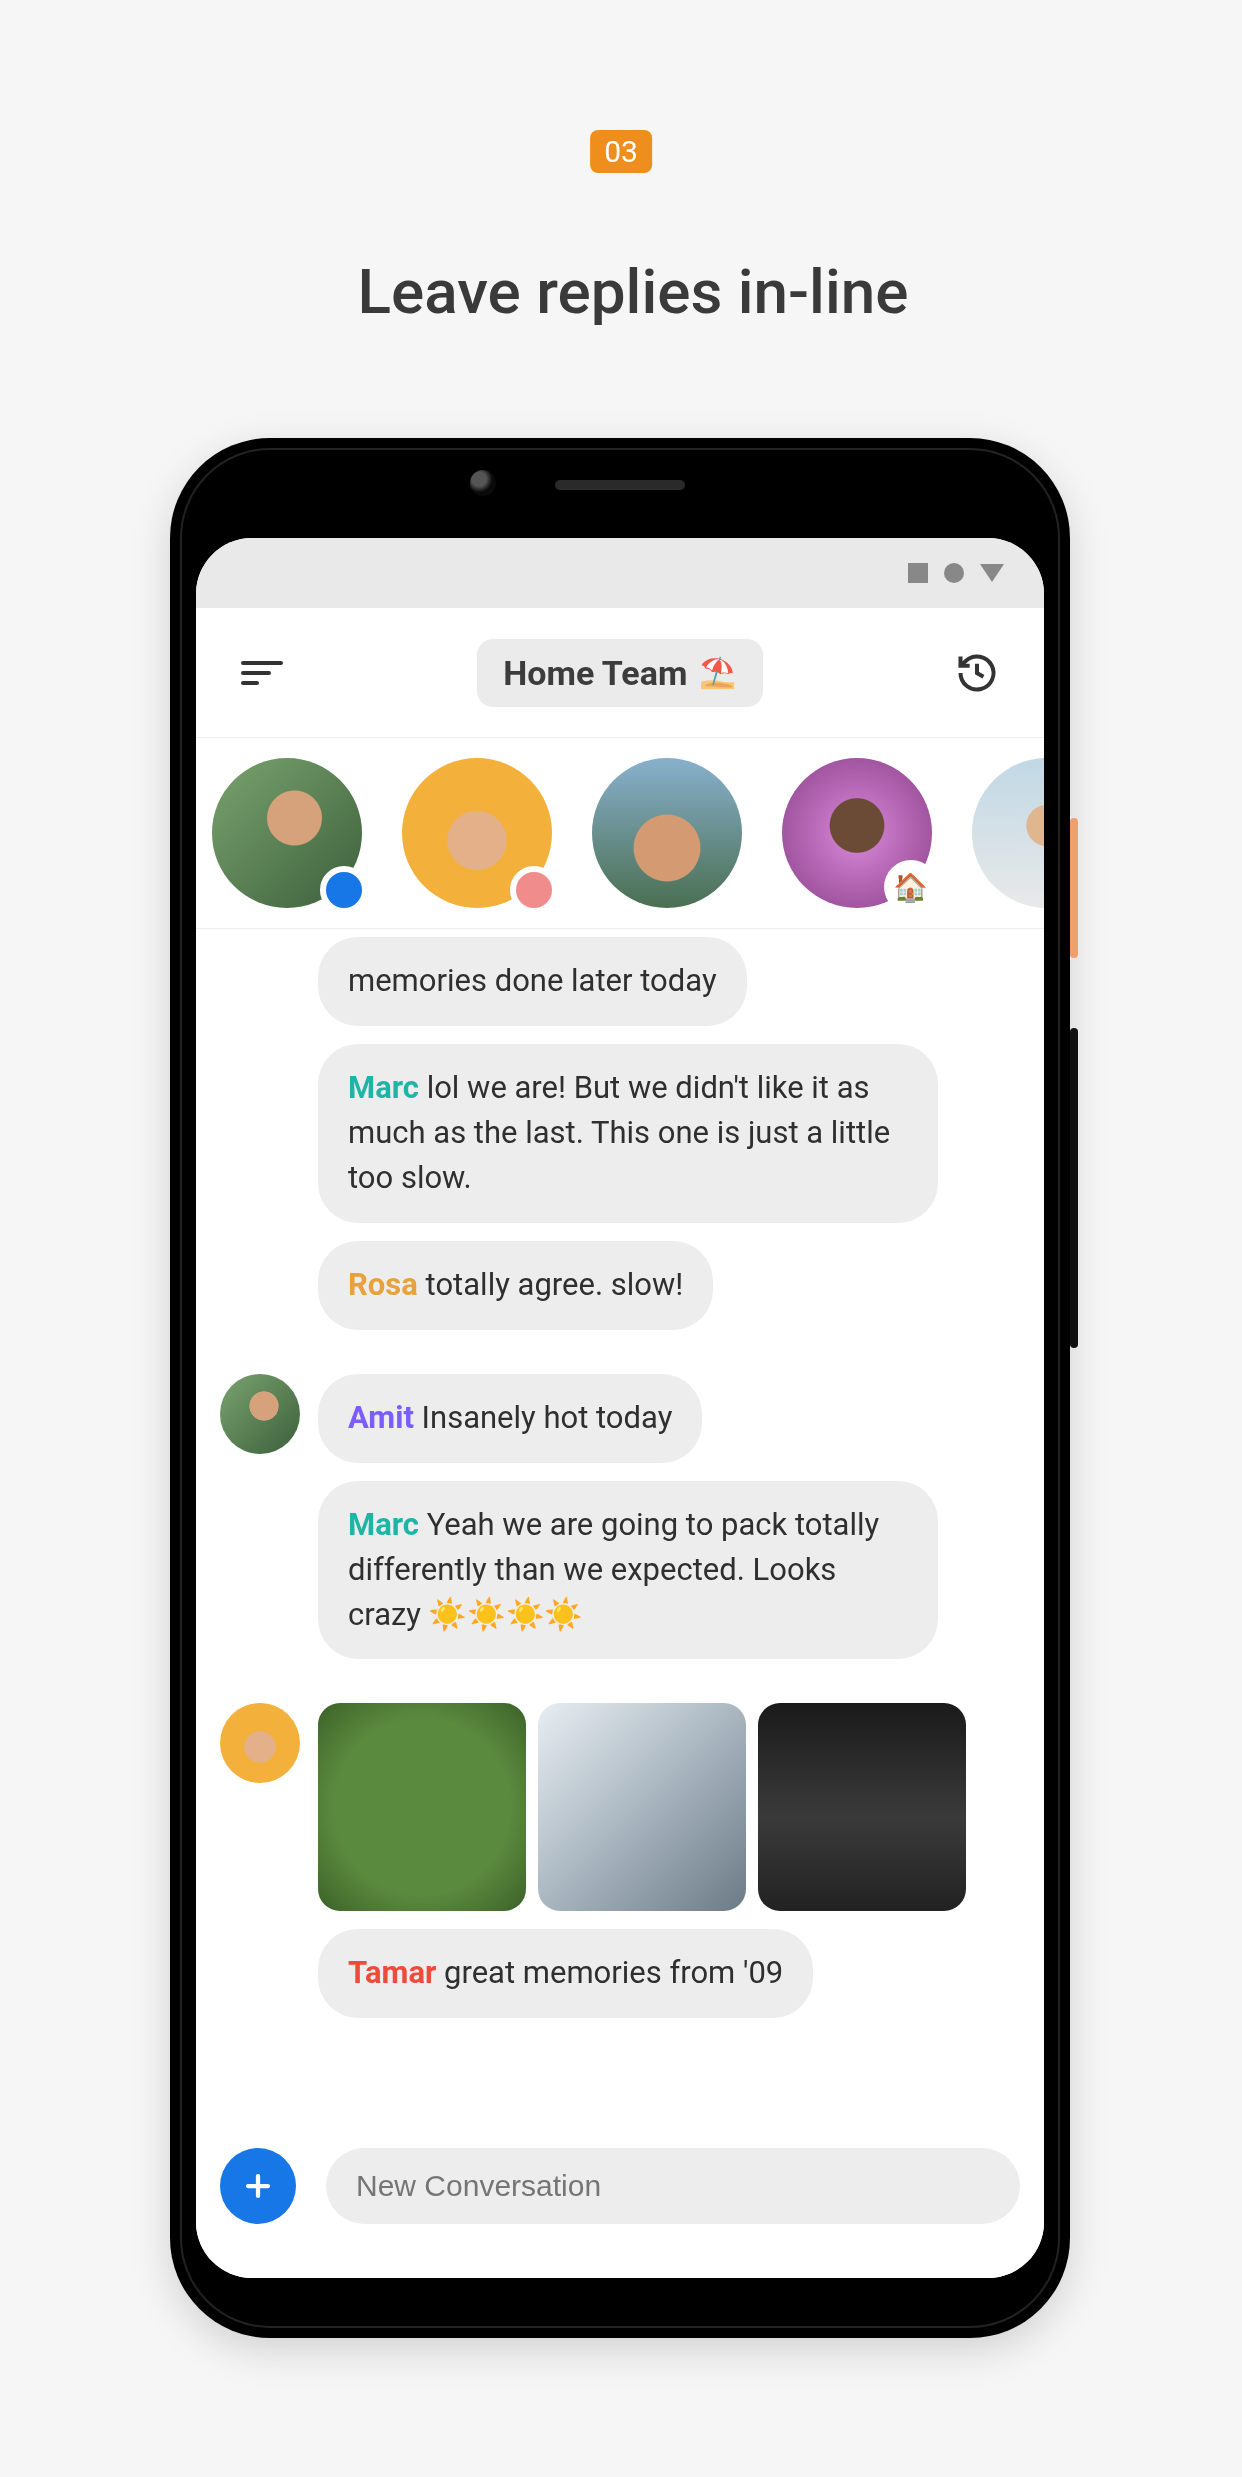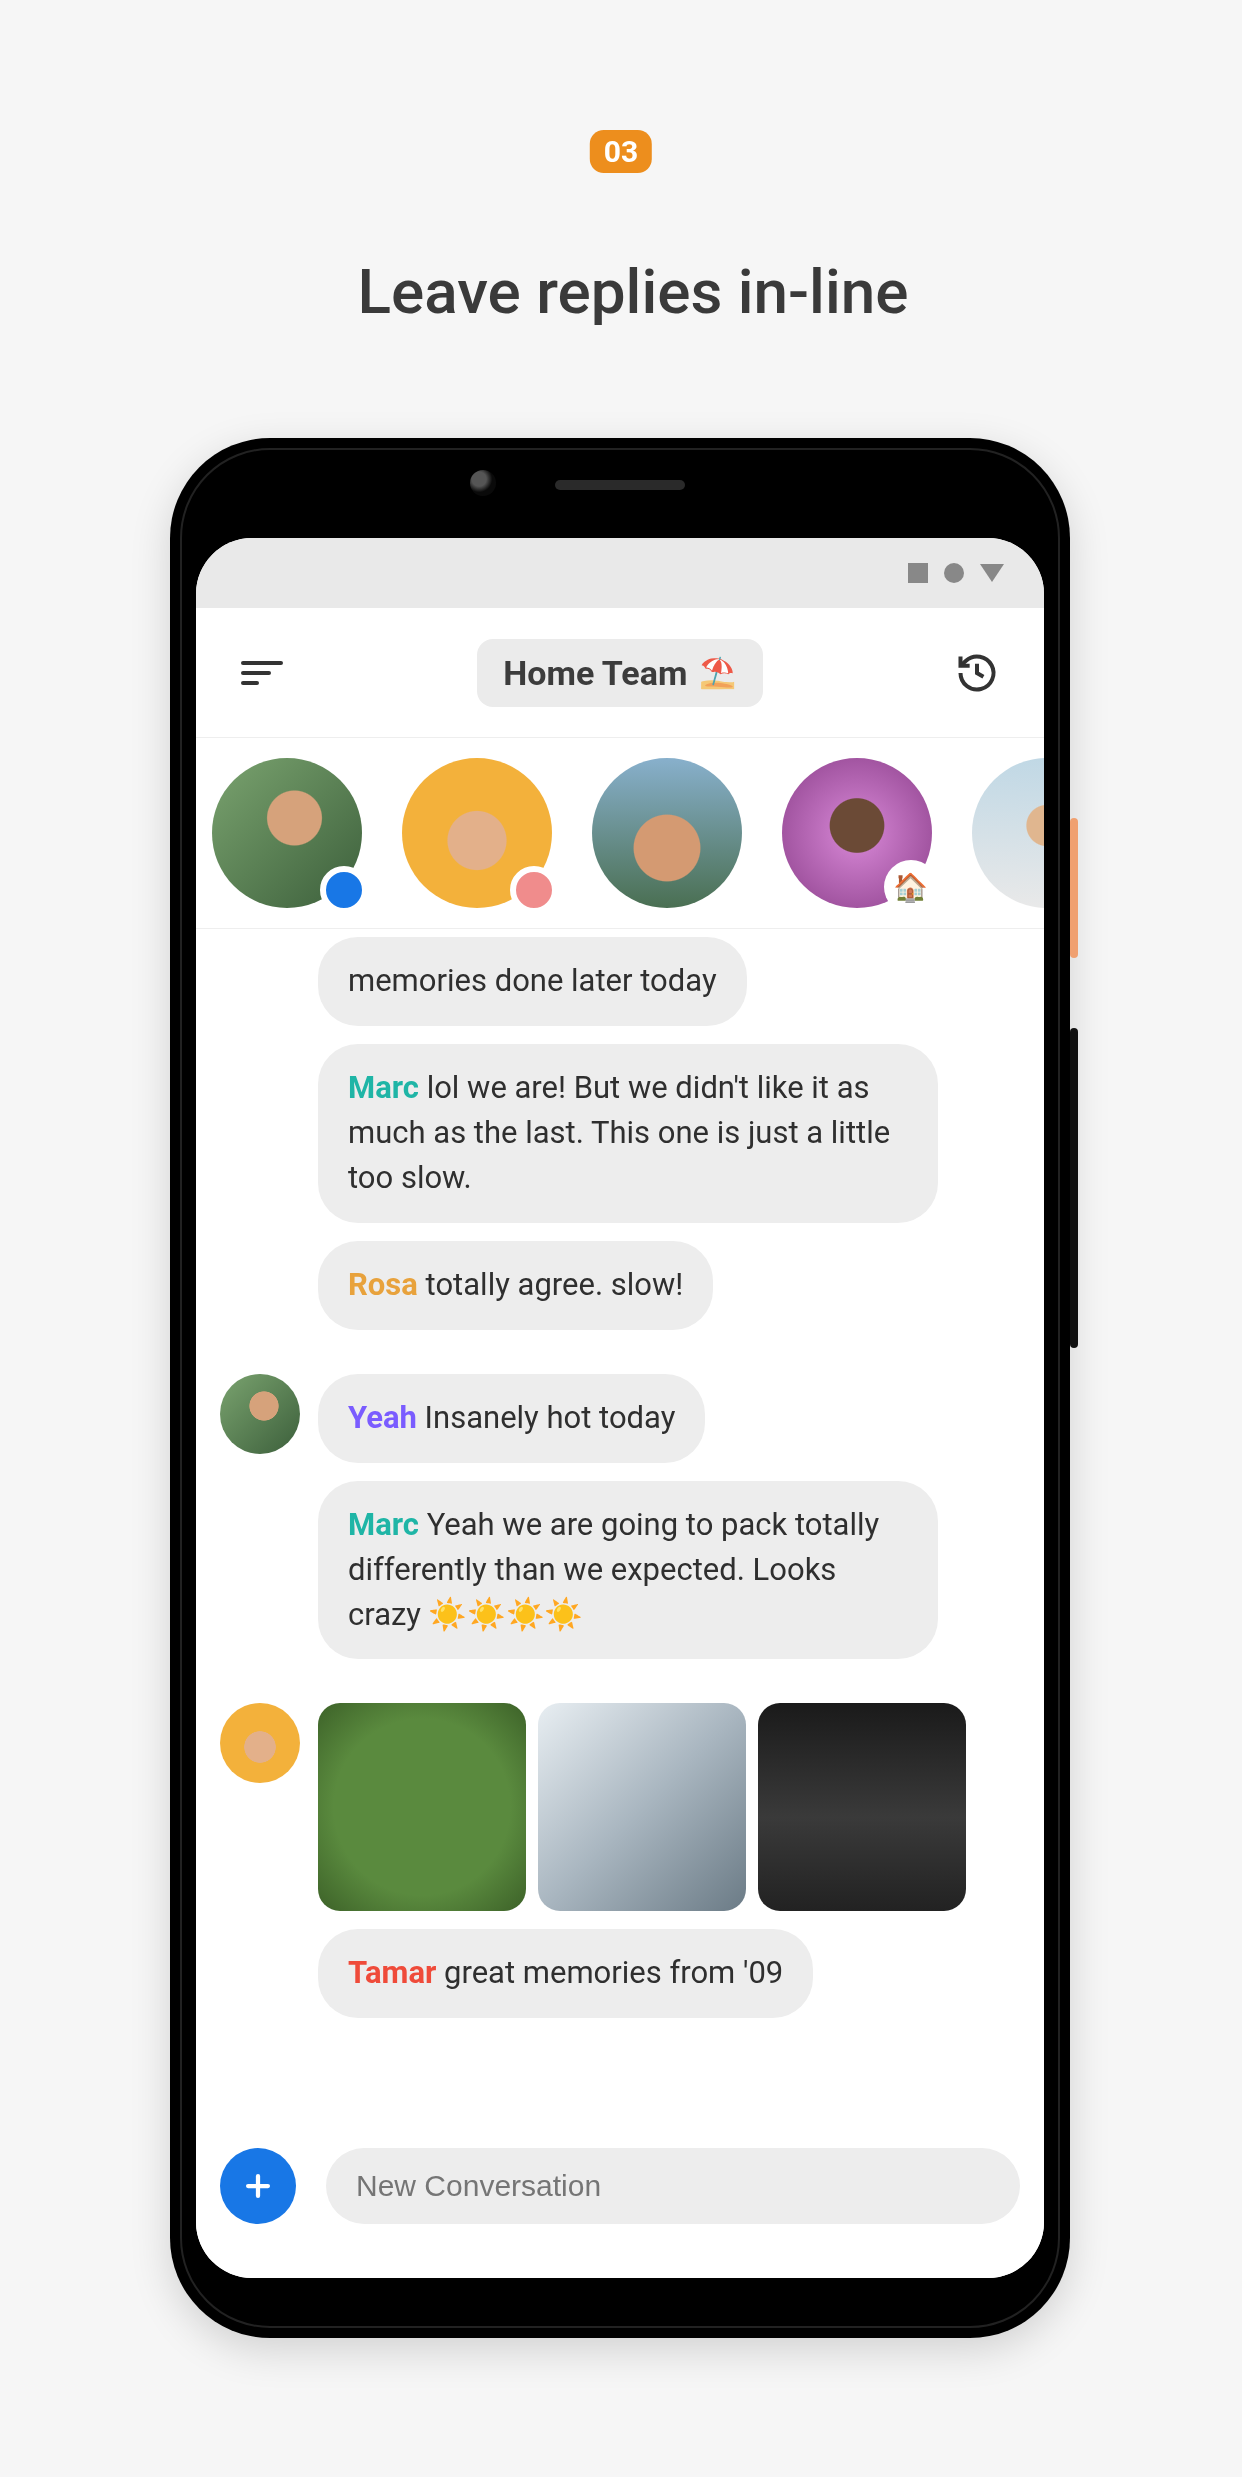--- a/index.html
+++ b/index.html
@@ -11,24 +11,24 @@
     position: relative;
     overflow: hidden;
   }
   .badge {
     position: absolute;
     left: 50%;
     top: 130px;
     transform: translateX(-50%);
     background: #ed8e1d;
     color: #fff;
-    font-weight: 700;
+    font-weight: 400;
     font-size: 30px;
     padding: 4px 14px;
-    border-radius: 14px;
+    border-radius: 8px;
   }
   .headline {
     position: absolute;
     left: 0; right: 0;
     top: 255px;
     text-align: center;
     font-size: 62px;
     font-weight: 500;
     color: #3a3a3a;
     padding-left: 24px;
@@ -330,21 +330,21 @@
           <div class="bubble">
             <span class="name" style="color:#e8a23c">Rosa</span><span> totally agree. slow!</span>
           </div>
         </div>
       </div>
 
       <div class="msg-group">
         <div class="avatar face1"></div>
         <div class="bubble-stack">
           <div class="bubble">
-            <span class="name" style="color:#7a5cff">Yeah</span><span> Insanely hot today</span>
+            <span class="name" style="color:#7a5cff">Amit</span><span> Insanely hot today</span>
           </div>
           <div class="bubble" style="max-width:620px">
             <span class="name" style="color:#1fb5a6">Marc</span><span> Yeah we are going to pack totally differently than we expected. Looks crazy ☀️☀️☀️☀️</span>
           </div>
         </div>
       </div>
 
       <div class="msg-group">
         <div class="avatar face2"></div>
         <div class="bubble-stack">

